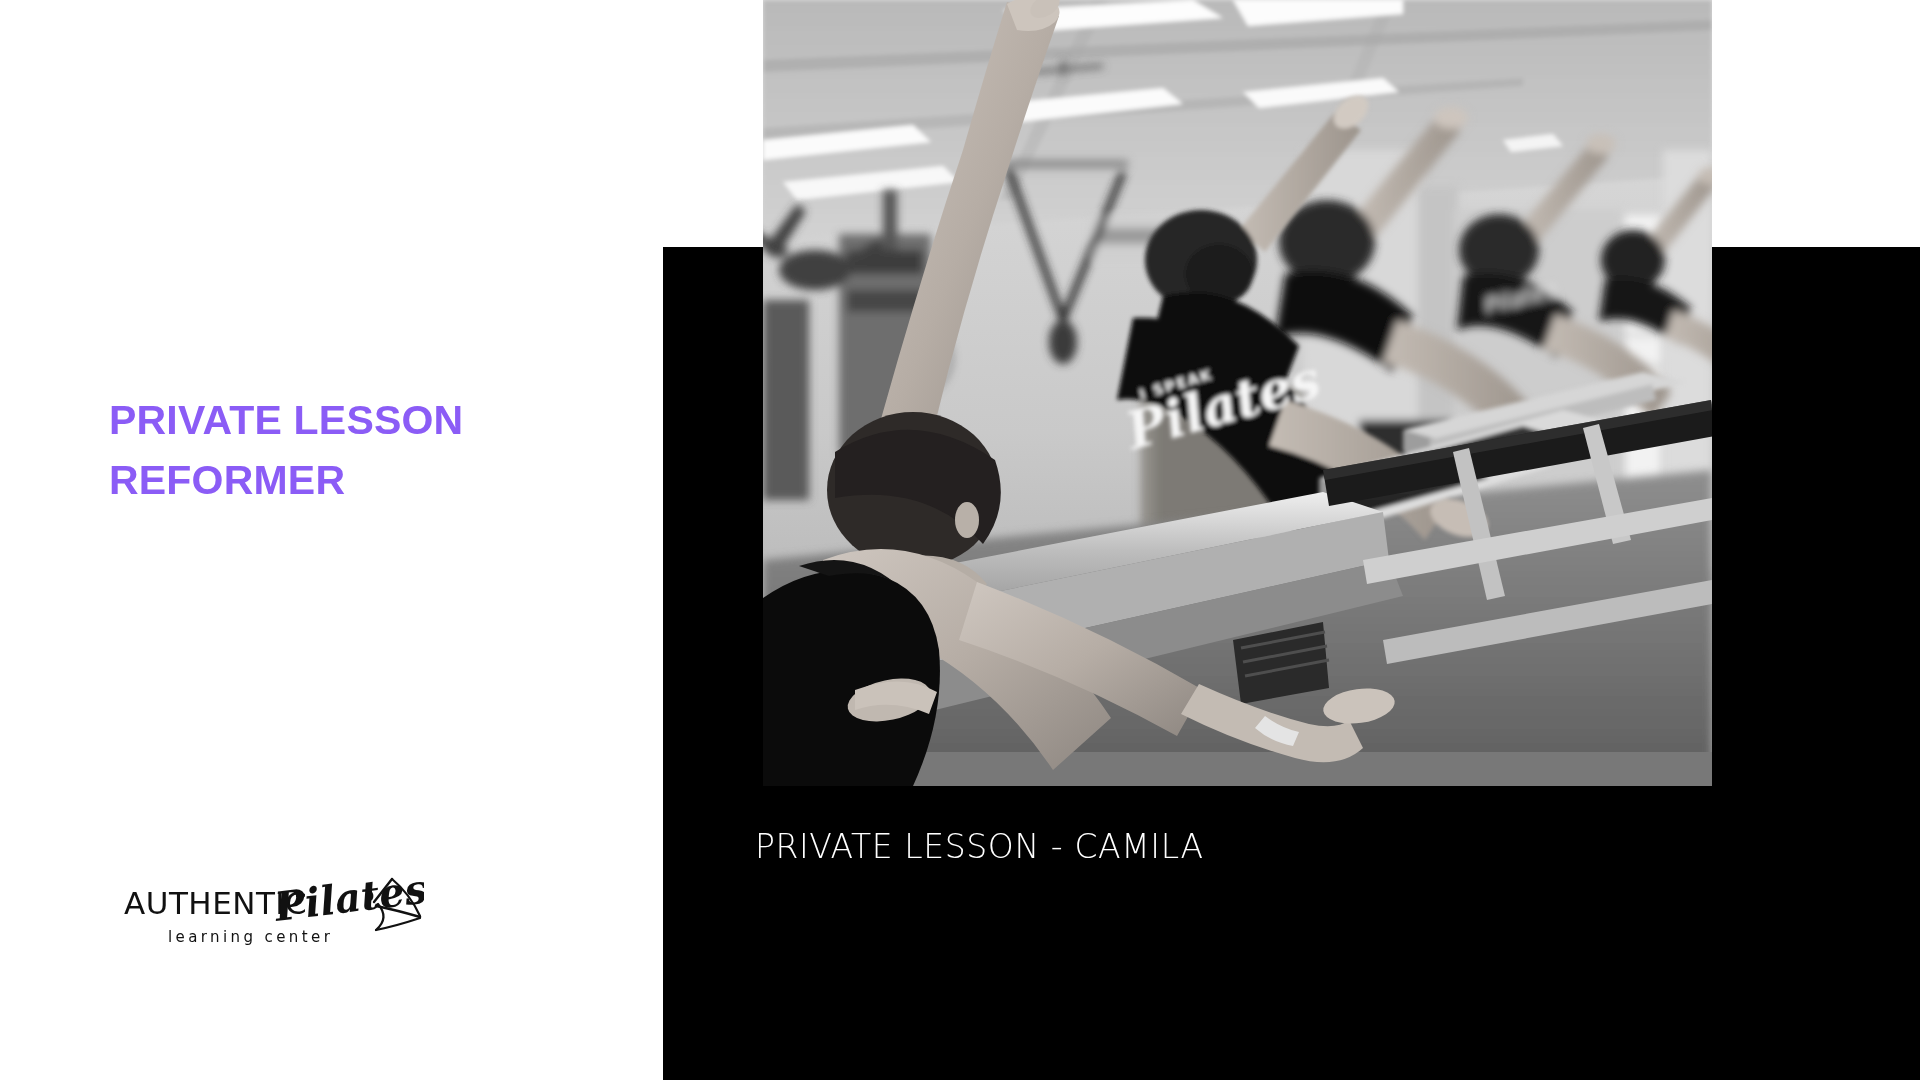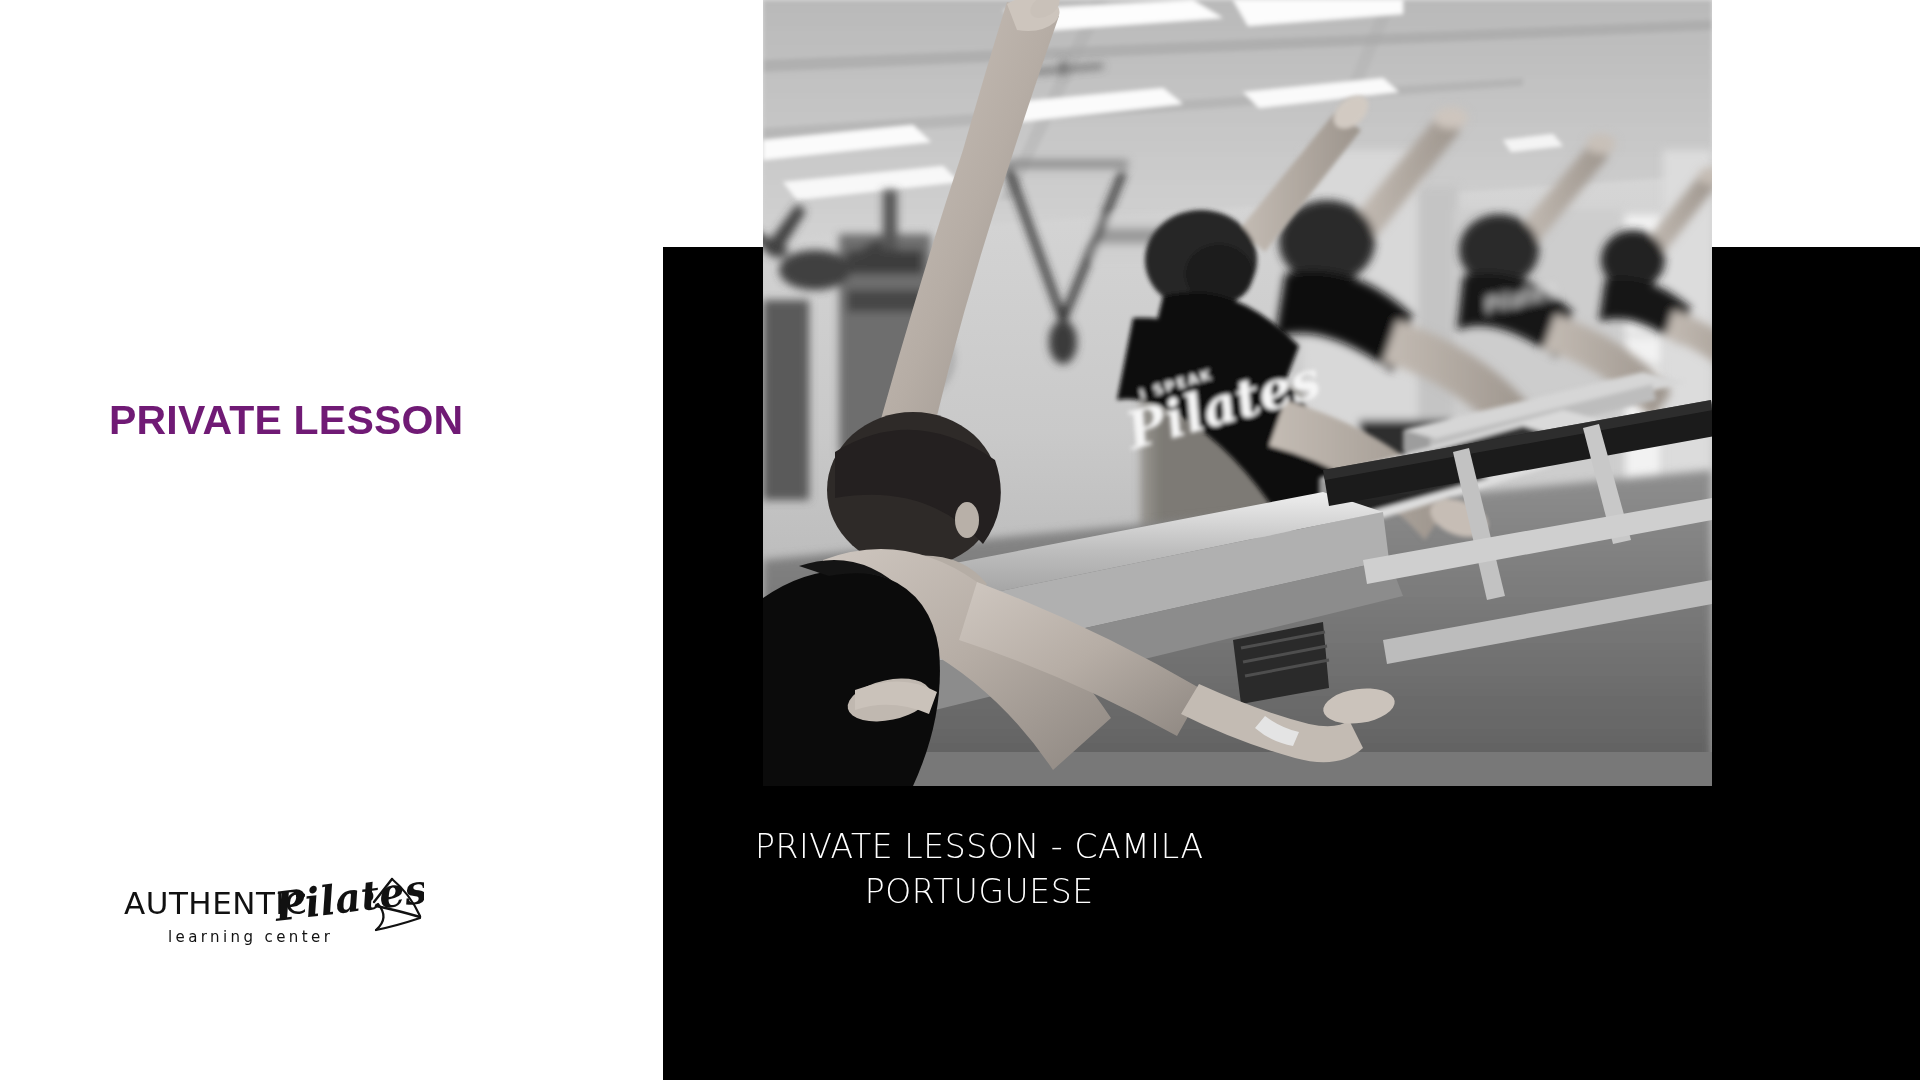--- a/index.html
+++ b/index.html
@@ -37,21 +37,21 @@
   #title-block {
     position:absolute;
     left:109px; top:390px;
     width:460px;
   }
   #title-block .line {
     font-size:41px;
     font-weight:bold;
     letter-spacing:0.2px;
     line-height:60px;
-    color:#701a75;
+    color:#8b5cf6;
     white-space:nowrap;
   }
 
   
   #logo {
     position:absolute;
     left:124px; top:876px;
     width:300px; height:72px;
   }
   #logo svg { display:block; width:100%; height:100%; }
@@ -63,21 +63,20 @@
     color:#ffffff;
   }
   #caption .cap-line {
     font-size:33px;
     font-weight:300;
     letter-spacing:0.6px;
     line-height:45px;
     color:#ffffff;
     white-space:nowrap;
     font-family:"DejaVu Sans", sans-serif;
-    text-align:center;
   }
 </style>
 </head>
 <body>
 
 <div id="slide">
 
   <div id="black-panel"></div>
 
   <div id="photo">
@@ -325,20 +324,21 @@
         <ellipse cx="126" cy="700" rx="42" ry="20" fill="#c0b8b0" transform="rotate(-12 126 700)"></ellipse>
         <path d="M92 690 q48 -18 82 2 l-8 22 q-38 -16 -74 -4z" fill="#cac2ba"></path>
       </g>
 
       <rect x="0" y="0" width="949" height="786" fill="none"></rect>
     </svg>
   </div>
 
   <div id="title-block">
     <div class="line">PRIVATE LESSON</div>
+    <div class="line">REFORMER</div>
   </div>
 
   <div id="logo">
     <svg viewBox="0 0 300 72">
 
       <text x="0" y="38" font-family="DejaVu Sans, sans-serif" font-size="31" letter-spacing="0.5" fill="#111111">AUTHENTIC</text>
 
       <g transform="rotate(-7 160 38)">
         <text x="152" y="44" font-family="DejaVu Serif, serif" font-size="40" font-style="italic" font-weight="bold" fill="#111111">Pilates</text>
       </g>
@@ -351,16 +351,15 @@
         <path d="M252 54 Q272 50 296 42" stroke-width="2.2" stroke-linecap="round"></path>
         <ellipse cx="246" cy="20" rx="3.4" ry="5" fill="#111111" stroke="none"></ellipse>
       </g>
 
       <text x="44" y="66" font-family="DejaVu Sans, sans-serif" font-size="15" letter-spacing="3.4" fill="#111111">learning center</text>
     </svg>
   </div>
 
   <div id="caption">
     <div class="cap-line">PRIVATE LESSON - CAMILA</div>
-    <div class="cap-line">PORTUGUESE</div>
   </div>
 
 </div>
 
 </body></html>

